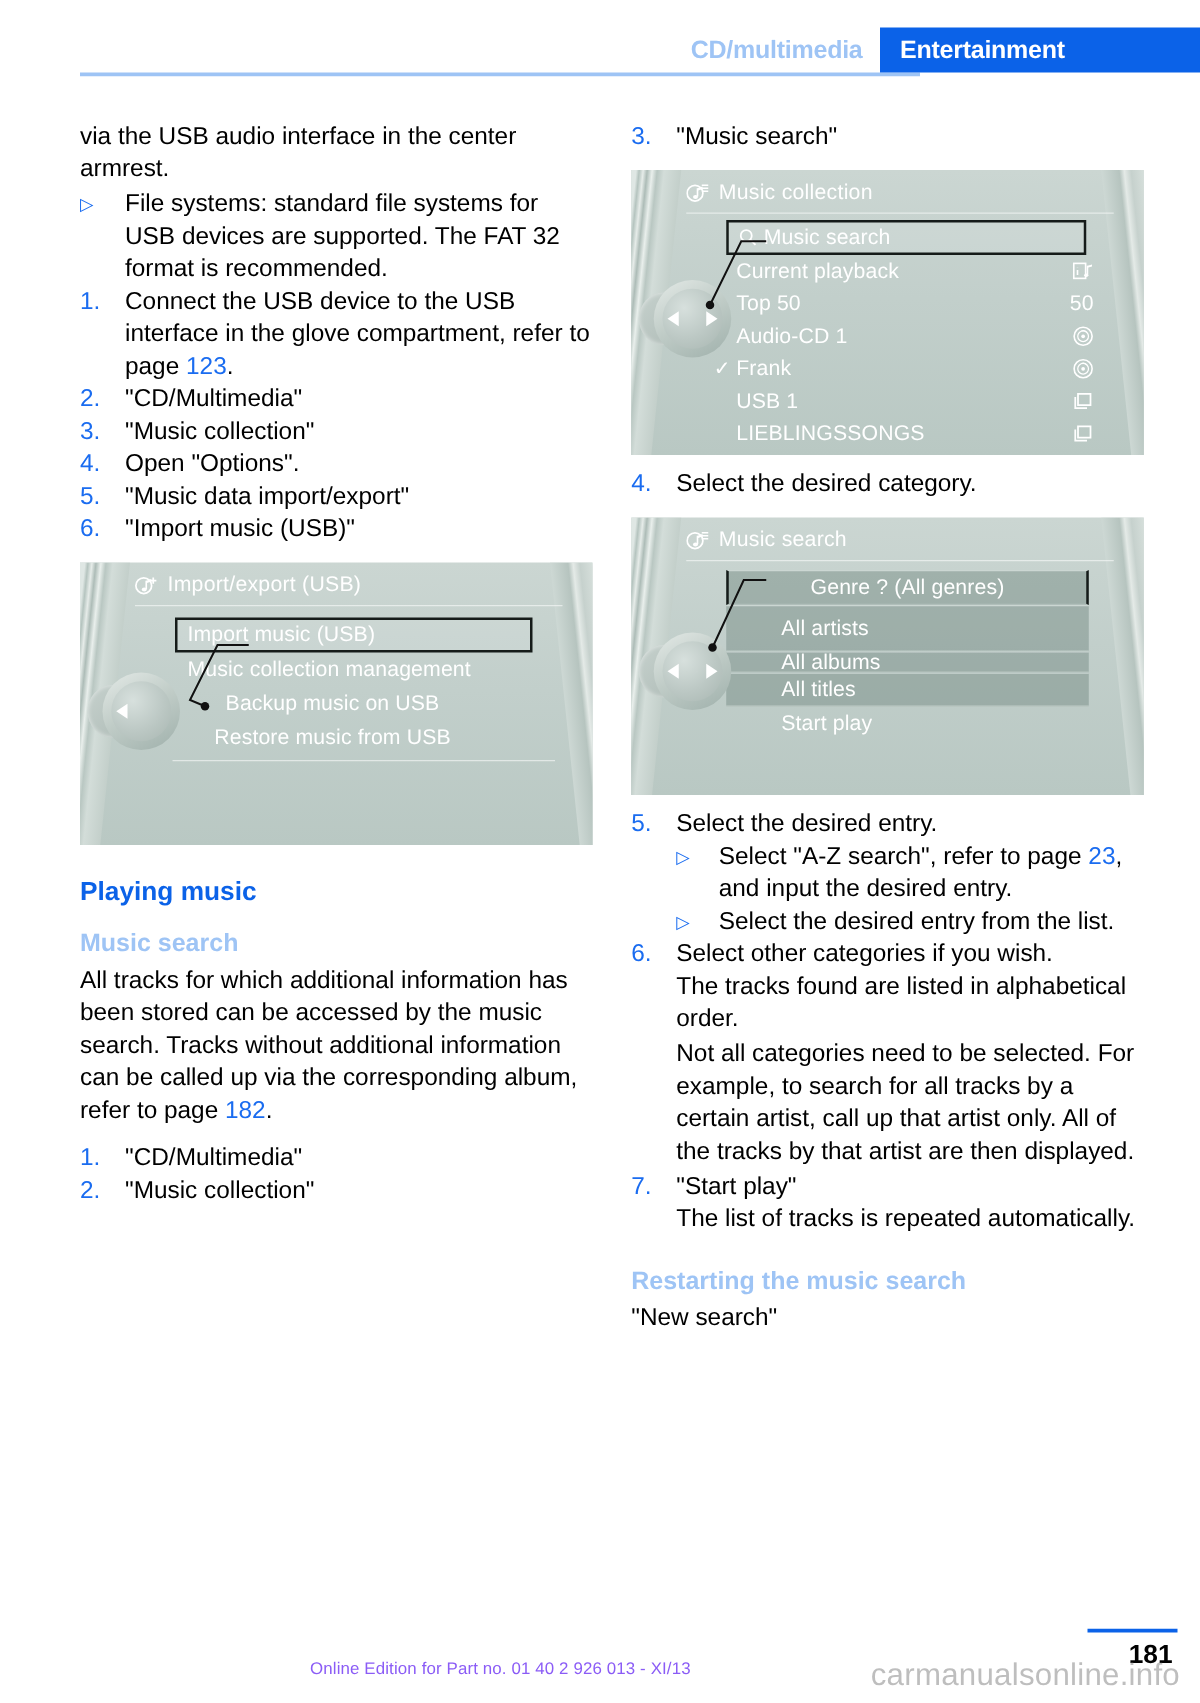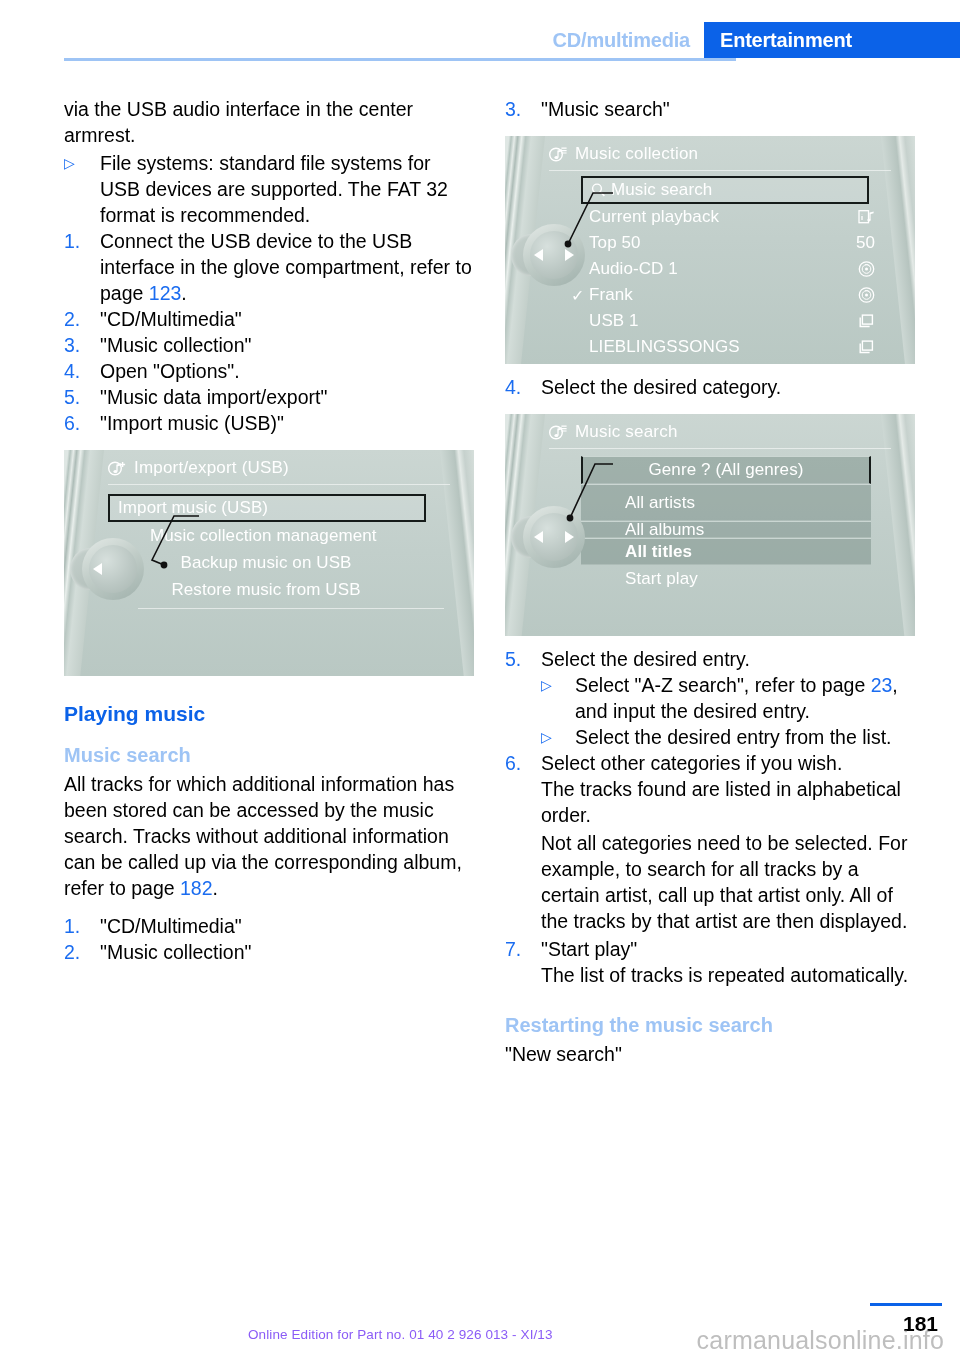--- a/index.html
+++ b/index.html
@@ -321,21 +321,21 @@
             <path d="M9 4.5 L13 3.2 L13 5.2 L9 6.5 Z" fill="#ffffff"></path>
             <ellipse cx="7.4" cy="11.5" rx="2" ry="1.6" fill="#ffffff"></ellipse>
             <path d="M14.6 2 L14.6 7 M12.1 4.5 L17.1 4.5" stroke="#ffffff" stroke-width="1.4"></path>
           </svg>
         </span>
         <span>Import/export (USB)</span>
       </div>
       <div class="title-rule"></div>
 
       <div class="menu" style="top:44px;">
-        <div class="item selected" style="margin-right:10px;padding-left:8px;">
+        <div class="item selected" style="margin-left:32px;margin-right:10px;padding-left:8px;">
           <span>Import music (USB)</span>
         </div>
         <div class="item" style="margin-left:34px;padding-left:8px;height:27px;">
           <span>Music collection management</span>
         </div>
         <div class="item center-text" style="height:27px;padding-right:12px;">
           <span>Backup music on USB</span>
         </div>
         <div class="item center-text" style="height:27px;padding-right:12px;">
           <span>Restore music from USB</span>
@@ -518,21 +518,21 @@
       <div class="menu" style="top:42px; margin-left:32px; margin-right:6px;">
         <div class="item selected bar centered">
           <span>Genre ?  (All genres)</span>
         </div>
         <div class="item bar" style="padding-left:44px;height:37px;">
           <span>All artists</span>
         </div>
         <div class="item bar" style="padding-left:44px;height:17px;">
           <span>All albums</span>
         </div>
-        <div class="item bar" style="padding-left:44px;height:27px;font-weight:bold;">
+        <div class="item bar" style="padding-left:44px;height:27px;">
           <span>All titles</span>
         </div>
         <div class="item" style="padding-left:44px;height:27px;">
           <span>Start play</span>
         </div>
       </div>
     </div>
 
     <div class="knob" style="left:18px; top:92px;">
       <div class="outer-l"></div>

